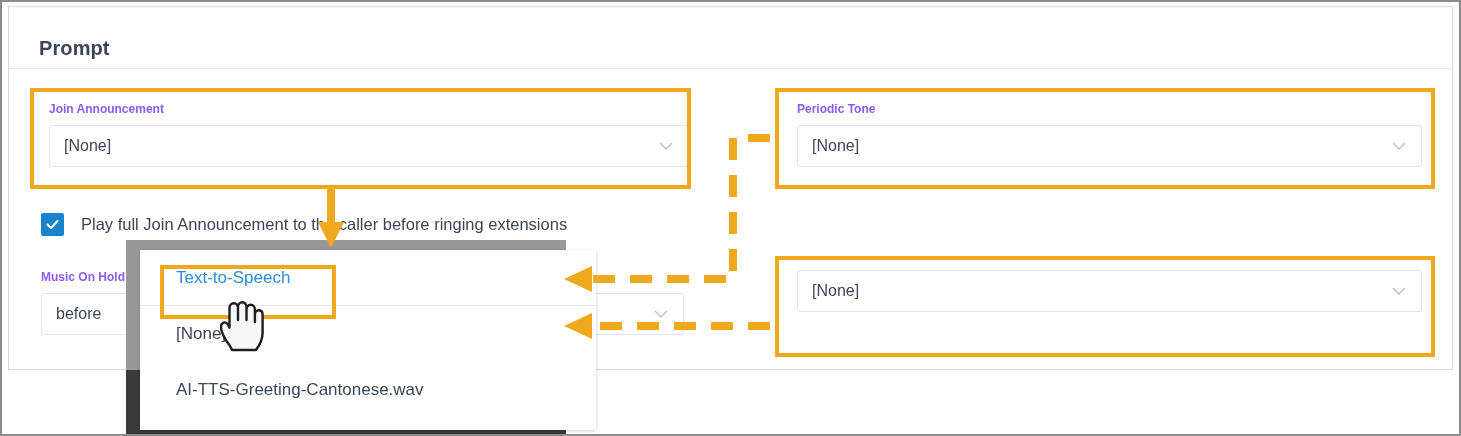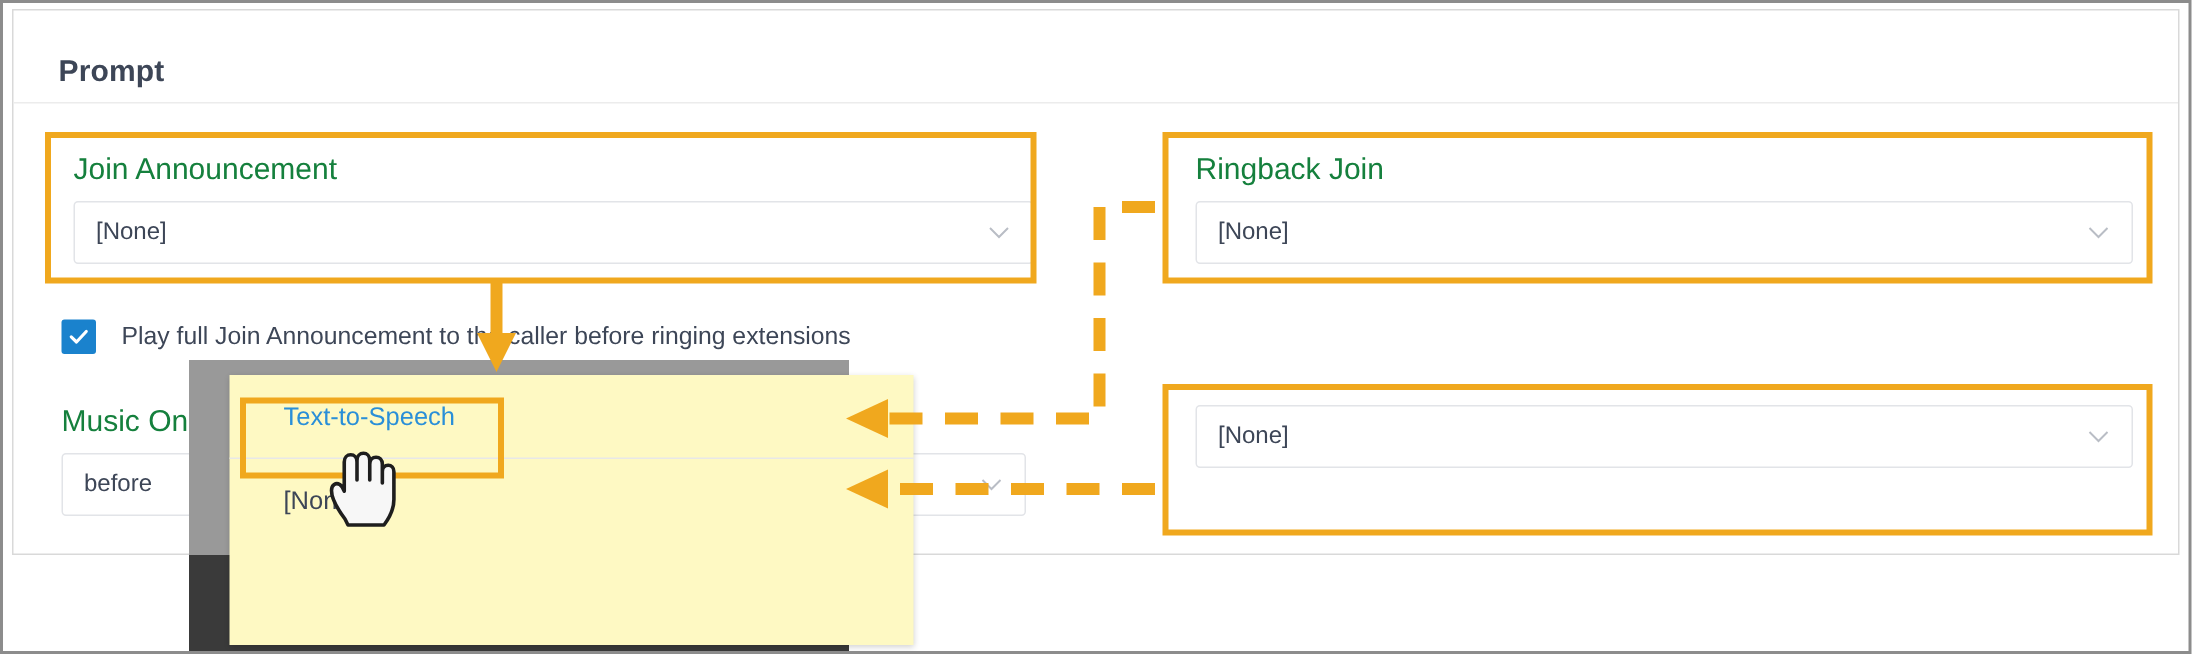--- a/index.html
+++ b/index.html
@@ -27,21 +27,21 @@
     box-sizing:border-box;border-bottom:1px solid #ececec;
   }
   .card-title{
     position:absolute;left:30px;top:30px;
     font-size:20px;font-weight:bold;color:#3d4657;letter-spacing:0.1px;
   }
 
   
   .field{position:absolute;}
   .field-label{
-    font-size:20px;color:#15803d;font-weight:400;
+    font-size:12px;color:#8b5cf6;font-weight:700;
     display:block;margin-bottom:9px;white-space:nowrap;
   }
   .select{
     position:relative;box-sizing:border-box;
     height:42px;border:1px solid #e2e4e8;border-radius:3px;background:#fff;
     display:flex;align-items:center;padding:0 14px;
   }
   .select-value{font-size:16px;color:#3d4657;}
   .chev{
     position:absolute;right:14px;top:50%;transform:translateY(-50%);
@@ -67,23 +67,22 @@
   
   .popup-wrap{
     position:absolute;left:126px;top:240px;width:440px;height:196px;
     background:#999999;
   }
   .popup-wrap .darkpart{
     position:absolute;left:0;top:130px;width:100%;height:66px;background:#3a3a3a;
   }
   .popup{
     position:absolute;left:14px;top:10px;width:456px;height:180px;
-    background:#fef9c3;box-sizing:border-box;
+    background:#ffffff;box-sizing:border-box;
     box-shadow:0 1px 4px rgba(0,0,0,.18);
-    margin-left:13px;
   }
   .popup-item{
     position:relative;height:56px;display:flex;align-items:center;
     padding-left:36px;font-size:17px;color:#3d4657;box-sizing:border-box;
   }
   .popup-item.sep{border-bottom:1px solid #e8e8e8;}
   .popup-item.active{color:#2a8fd8;}
   .popup-hl{
     position:absolute;left:160px;top:265px;width:176px;height:54px;
     box-sizing:border-box;border:4px solid #f0a81e;background:transparent;
@@ -113,21 +112,21 @@
         <span class="select-value">[None]</span>
         <span class="chev">
           <svg width="16" height="16" viewBox="0 0 16 16">
               <path d="M2 5 L8 11 L14 5" fill="none" stroke="#b9bdc5" stroke-width="1.3"></path>
             </svg>
         </span>
       </div>
     </div>
 
     <div class="field" style="left:788px;top:95px;width:625px;">
-      <span class="field-label">Ringback Join</span>
+      <span class="field-label">Periodic Tone</span>
       <div class="select">
         <span class="select-value">[None]</span>
         <span class="chev">
           <svg width="16" height="16" viewBox="0 0 16 16">
               <path d="M2 5 L8 11 L14 5" fill="none" stroke="#b9bdc5" stroke-width="1.3"></path>
             </svg>
         </span>
       </div>
     </div>
 
@@ -169,20 +168,23 @@
   <div class="hl" style="left:775px;top:256px;width:660px;height:101px;"></div>
 
   <div class="popup-wrap">
     <div class="darkpart"></div>
     <div class="popup">
       <div class="popup-item active sep">
         <span>Text-to-Speech</span>
       </div>
       <div class="popup-item">
         <span>[None]</span>
+      </div>
+      <div class="popup-item">
+        <span>AI-TTS-Greeting-Cantonese.wav</span>
       </div>
     </div>
   </div>
 
   <div class="popup-hl"></div>
 
   <div class="cursor">
     <svg width="46" height="52" viewBox="0 0 46 52">
       <path d="M12 46 C6 38 3 32 3 27 C3 23 6 21.5 8.5 23 C10 24 11 26 11.5 27.5
                L11.5 8 C11.5 5 13.5 3.2 15.8 3.2 C18.1 3.2 20 5 20 8

